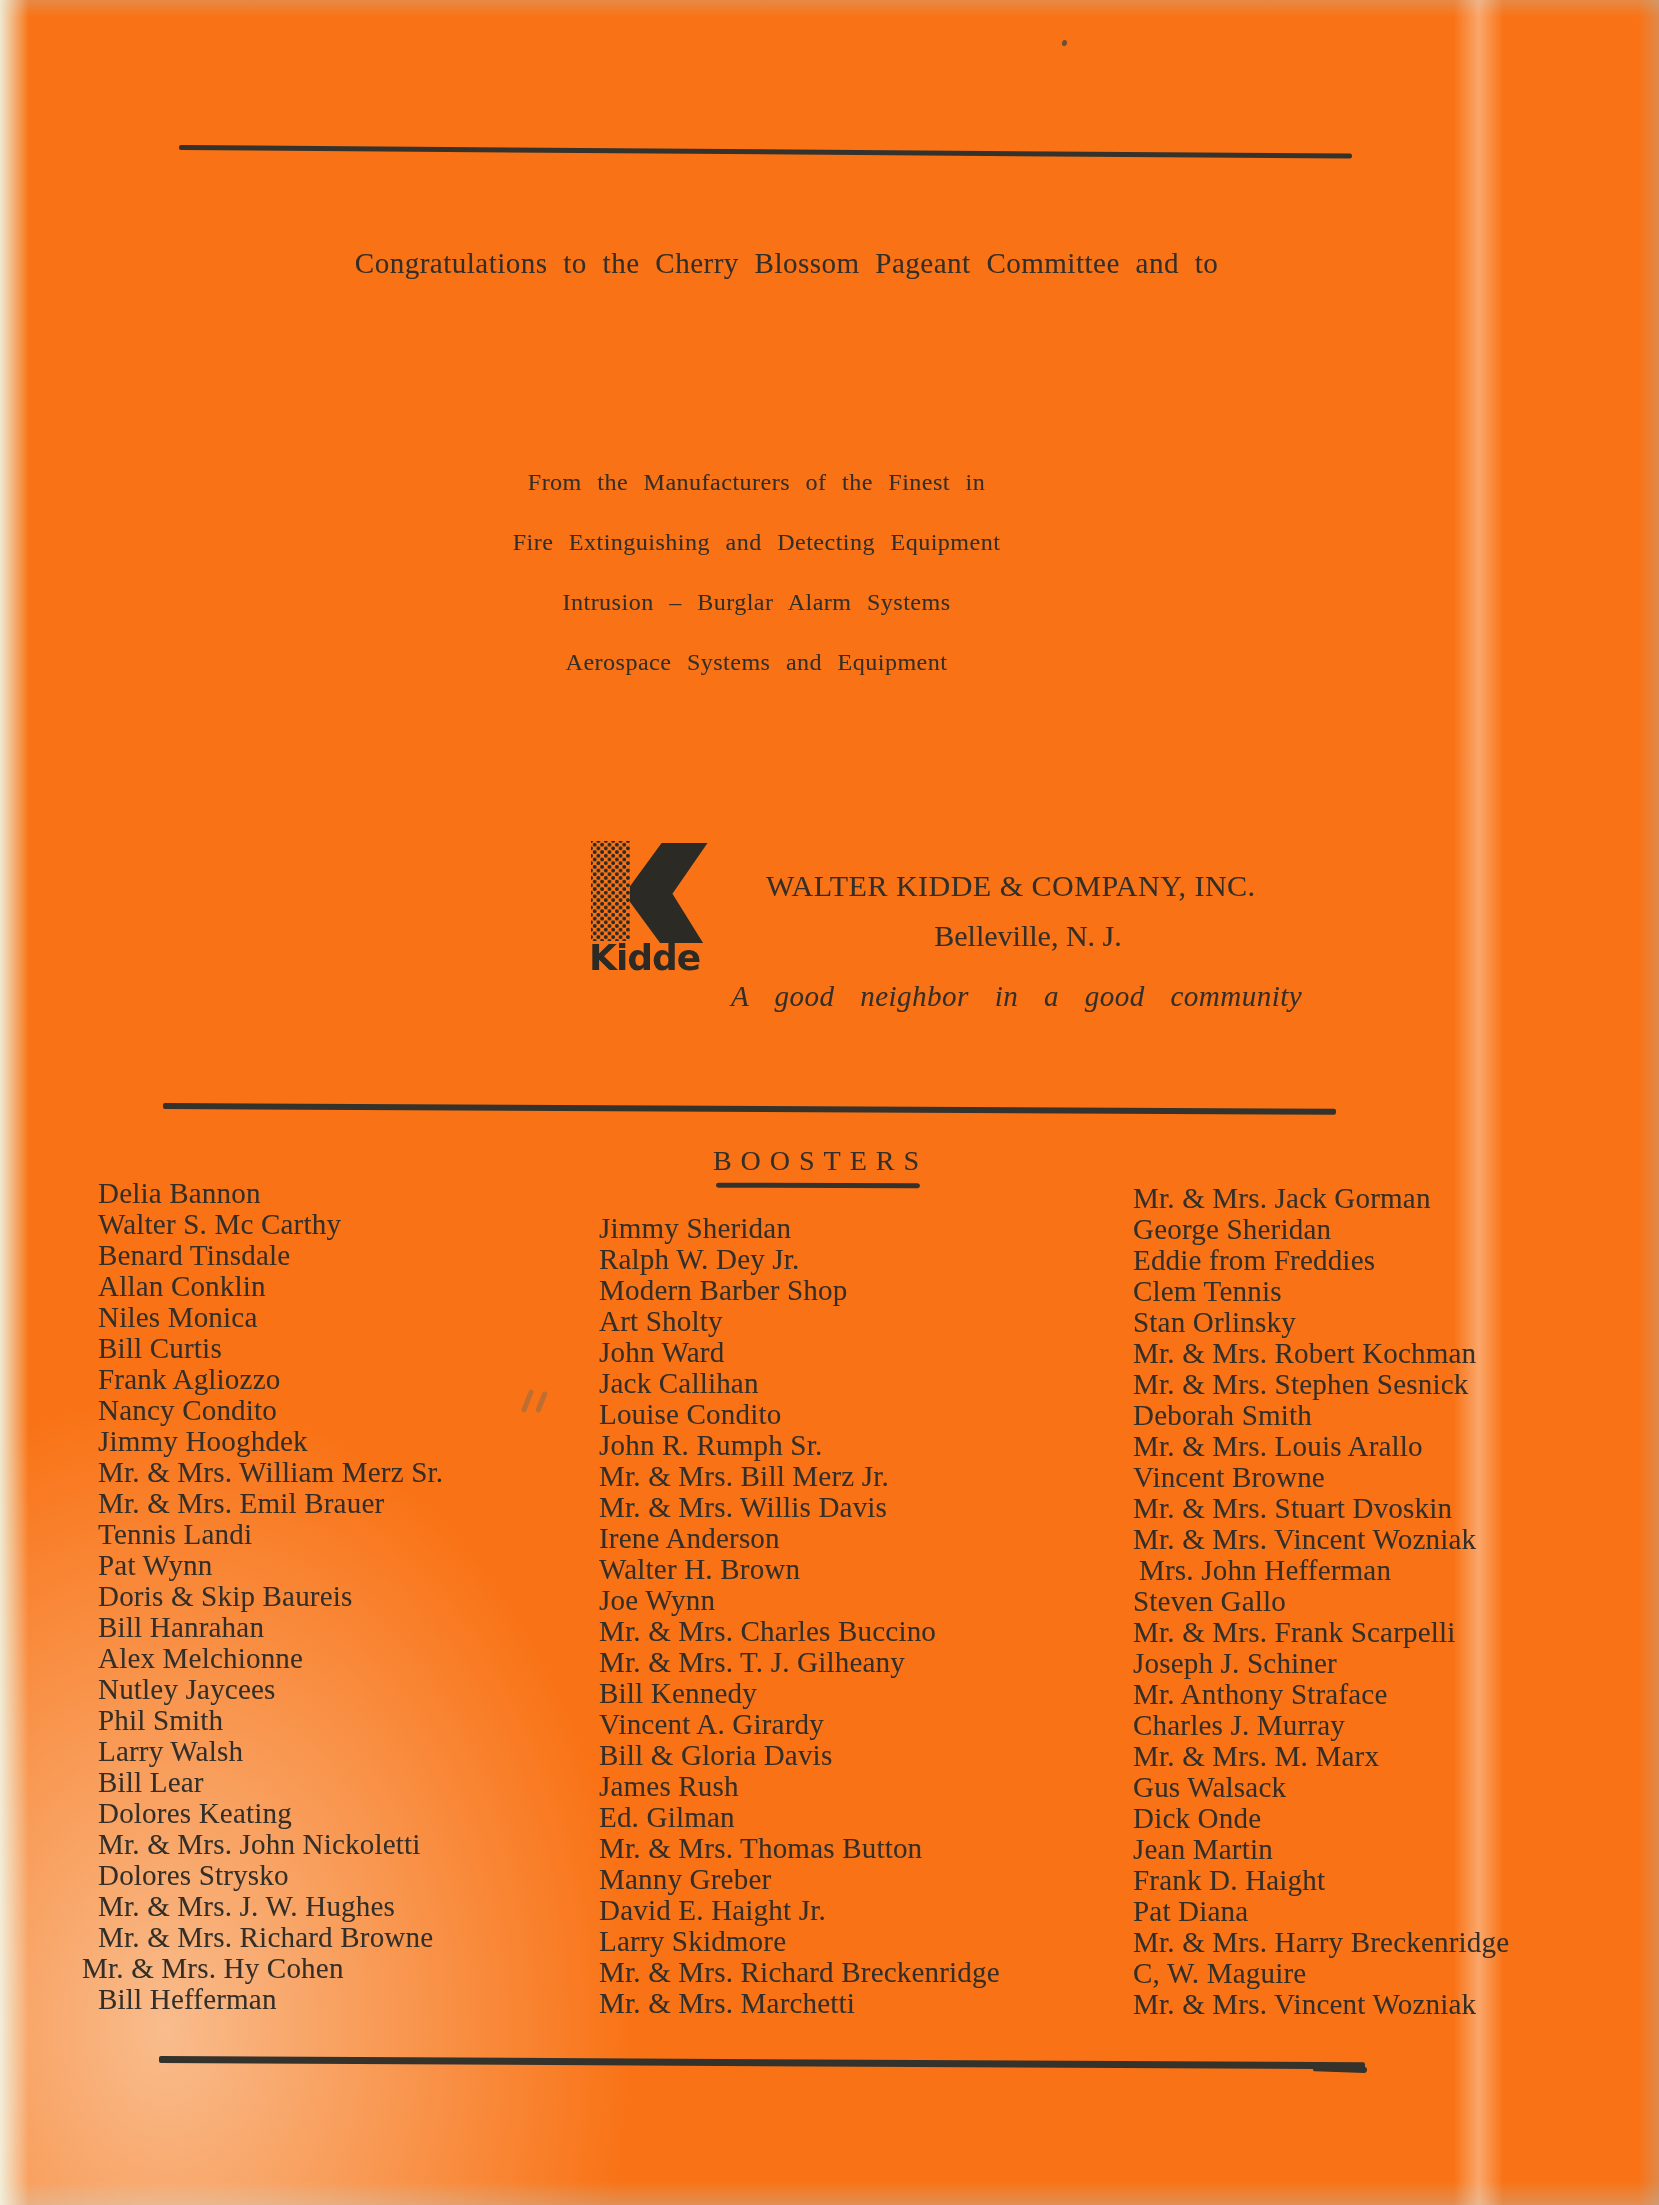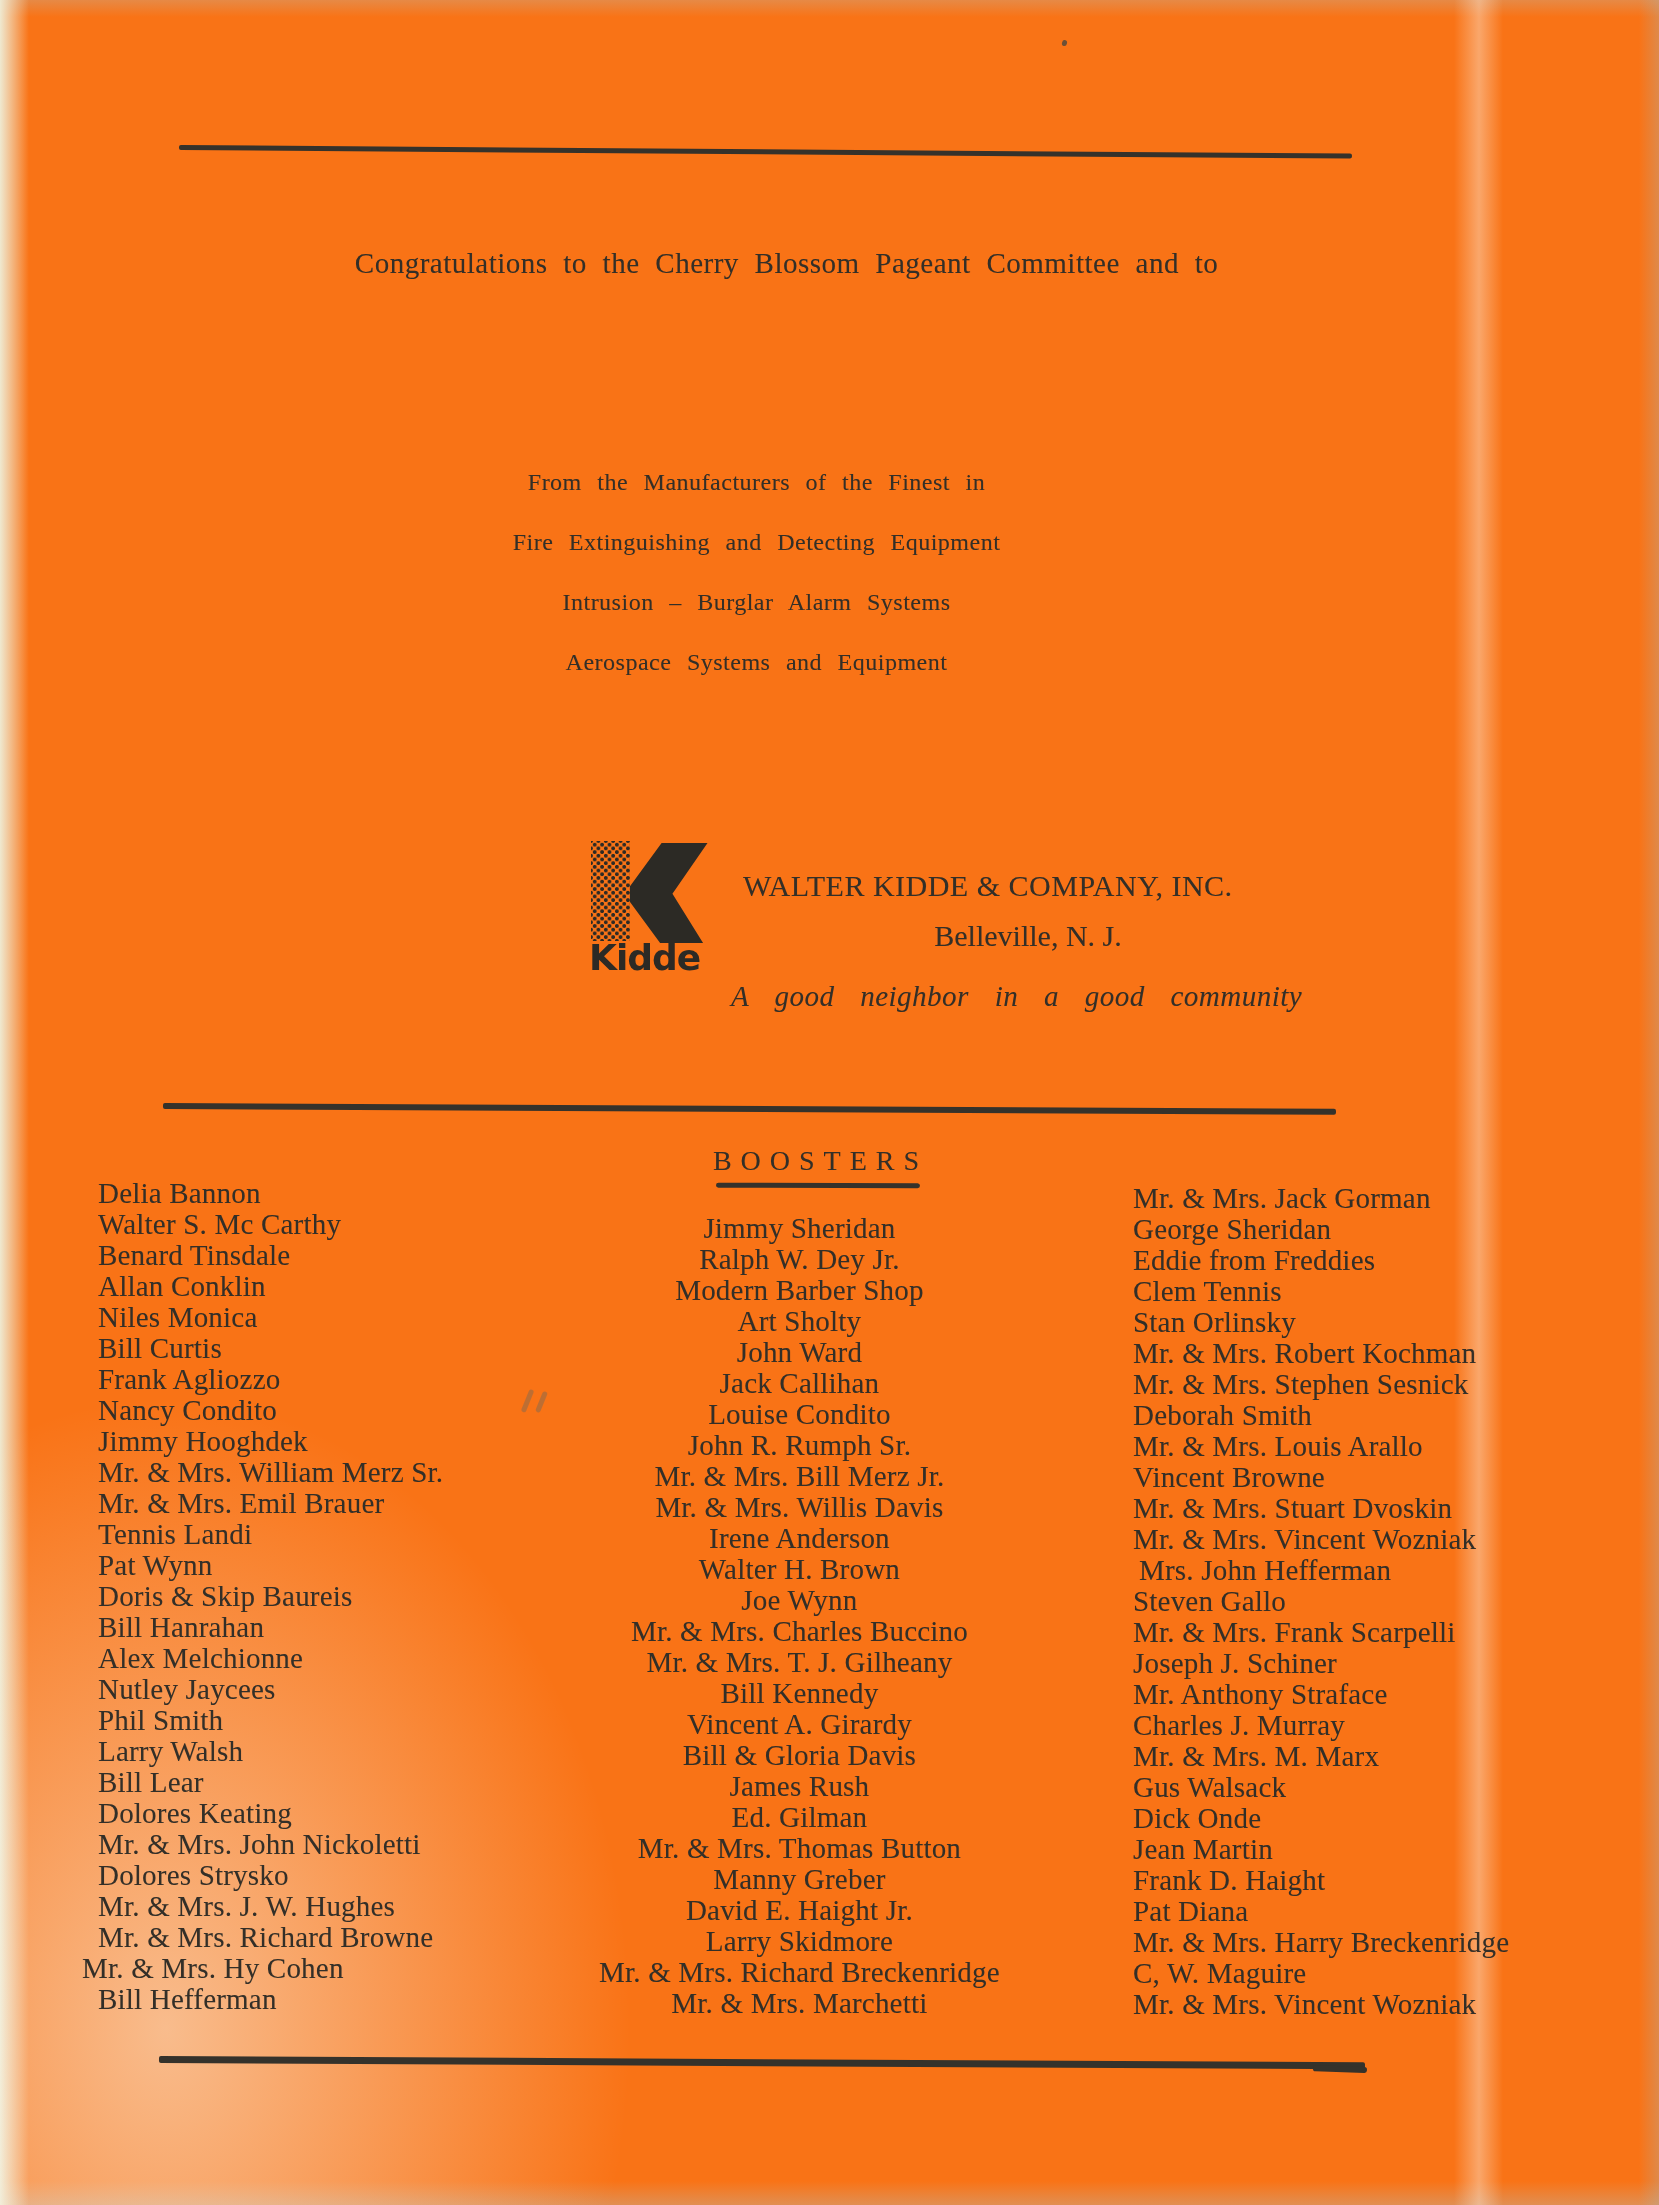--- a/index.html
+++ b/index.html
@@ -48,31 +48,31 @@
     background-size:7.4px 7.4px;
     background-position:0 0, 3.7px 3.7px;
   }
   .kidde-k{position:absolute;left:41px;top:2.5px;width:78px;height:100px;}
   .kidde-word{
     position:absolute;left:0px;top:97px;width:124px;
     font-family:"DejaVu Sans","Liberation Sans",sans-serif;
     font-weight:bold;font-size:36px;letter-spacing:-1px;color:#2c2a25;
   }
 
-  .company-name{left:743px;top:869px;width:618px;font-size:30px;letter-spacing:0.5px;white-space:nowrap;}
+  .company-name{left:766px;top:869px;width:618px;font-size:30px;letter-spacing:0.5px;white-space:nowrap;}
   .company-city{left:741px;top:919px;width:574px;text-align:center;font-size:30px;}
   .company-slogan{left:731px;top:980px;width:653px;font-size:29px;font-style:italic;word-spacing:18px;letter-spacing:0.5px;white-space:nowrap;}
 
   .boosters-title{left:643px;top:1145px;width:346px;text-align:center;font-size:28px;letter-spacing:9px;text-indent:9px;white-space:nowrap;text-shadow:0.3px 0.3px 0 rgba(52,49,41,0.22);}
   .boosters-underline{left:716px;top:1183px;width:204px;height:4.5px;background:#35322b;border-radius:2.5px;transform:rotate(0.2deg);}
 
   .bcol{font-size:29px;line-height:31px;letter-spacing:0.2px;}
   .bcol .bname{white-space:nowrap;text-shadow:0.3px 0.3px 0 rgba(52,49,41,0.20);}
   .col-left{left:98px;top:1178px;}
-  .col-mid{left:599px;top:1213px;text-align:center;}
+  .col-mid{left:599px;top:1213px;}
   .col-right{left:1133px;top:1183px;}
   .col-left .bname:nth-child(26){margin-left:-16px;}
   .col-right .bname:nth-child(13){margin-left:6px;}
 
   .ink-dot{left:1062px;top:40px;width:4.5px;height:6px;border-radius:50%;background:#4a473f;opacity:0.8;transform:rotate(15deg);}
   .pencil-mark{left:524px;top:1388px;width:35px;height:28px;}
   .pencil-mark i{position:absolute;display:block;width:5.4px;height:24px;border-radius:3px;background:rgba(108,106,93,0.42);transform:rotate(22deg);}
   .pencil-mark i:nth-child(1){left:1px;top:1px;}
   .pencil-mark i:nth-child(2){left:15px;top:3px;height:22px;}
 </style>

